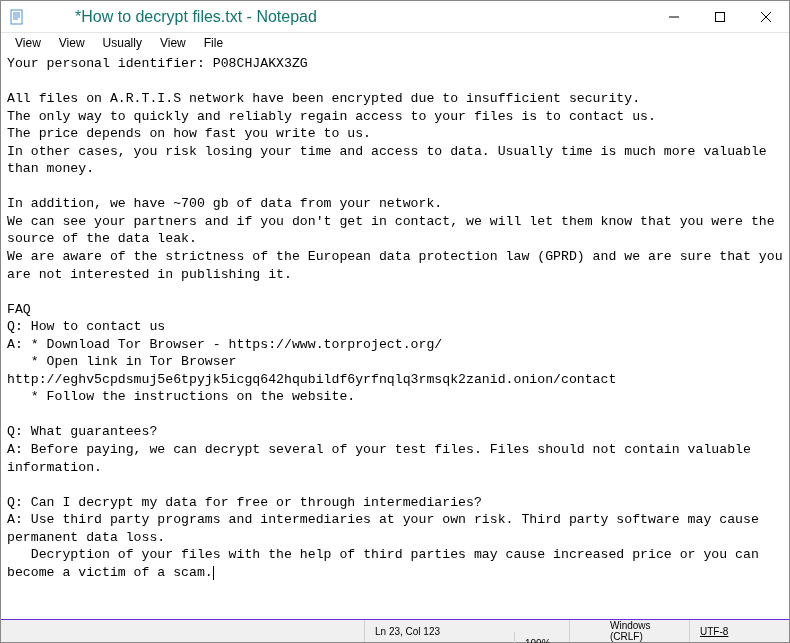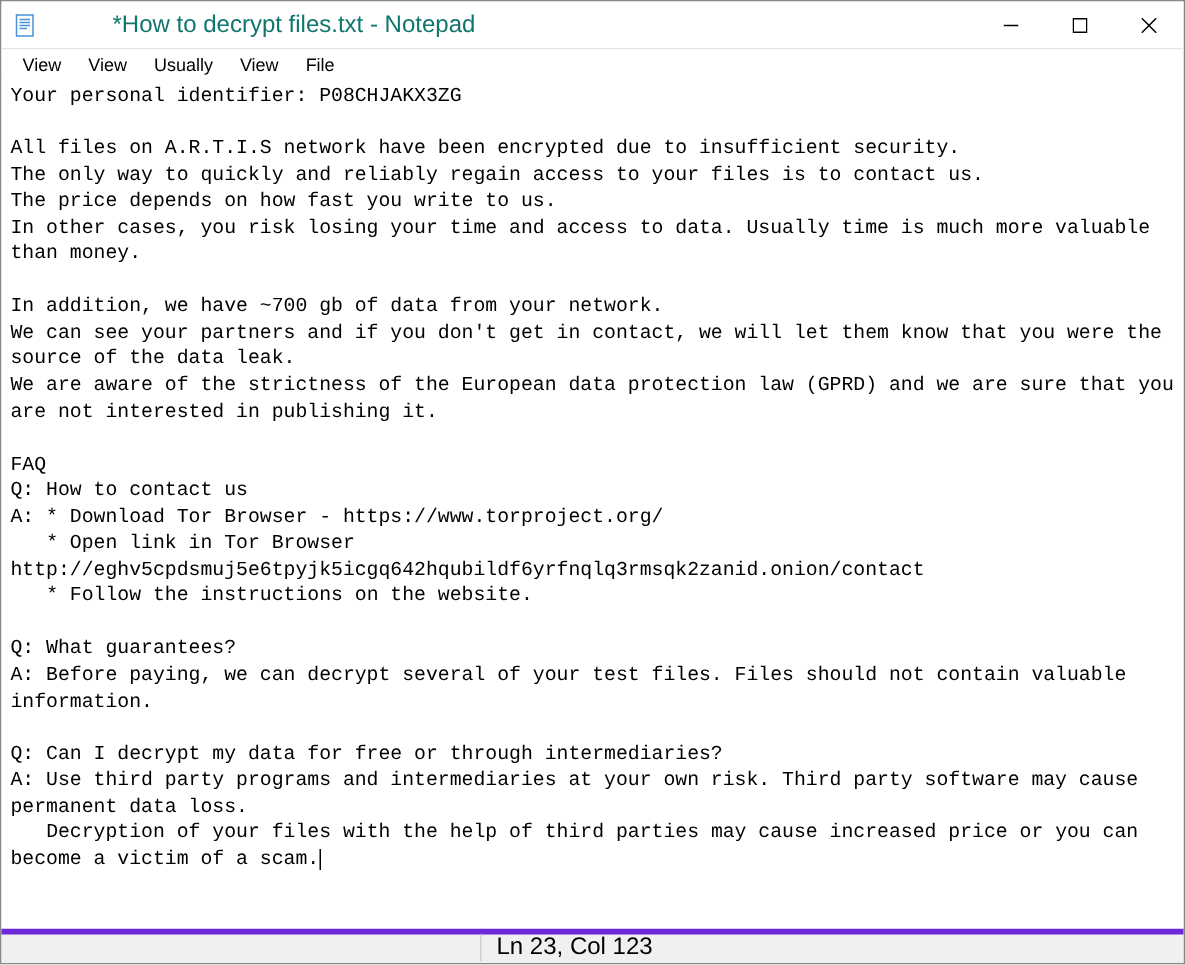--- a/index.html
+++ b/index.html
@@ -84,26 +84,25 @@
       color: #000;
       white-space: pre-wrap;
       word-wrap: break-word;
       overflow: hidden;
       background: #ffffff;
       position: relative;
     }
     .statusbar {
       height: 23px;
       background: #f0f0f0;
-      border-top: 4px solid #6d28d9;
-      display: flex;
-      align-items: center;
-      font-size: 16px;
+      border-top: 1px solid #6d28d9;
+      display: flex;
+      align-items: center;
+      font-size: 10px;
       color: #000;
-      flex-direction: column;
     }
     .status-section {
       padding: 0 10px;
       border-left: 1px solid #d0d0d0;
       height: 100%;
       display: flex;
       align-items: center;
     }
     .status-spacer {
       flex: 1;

